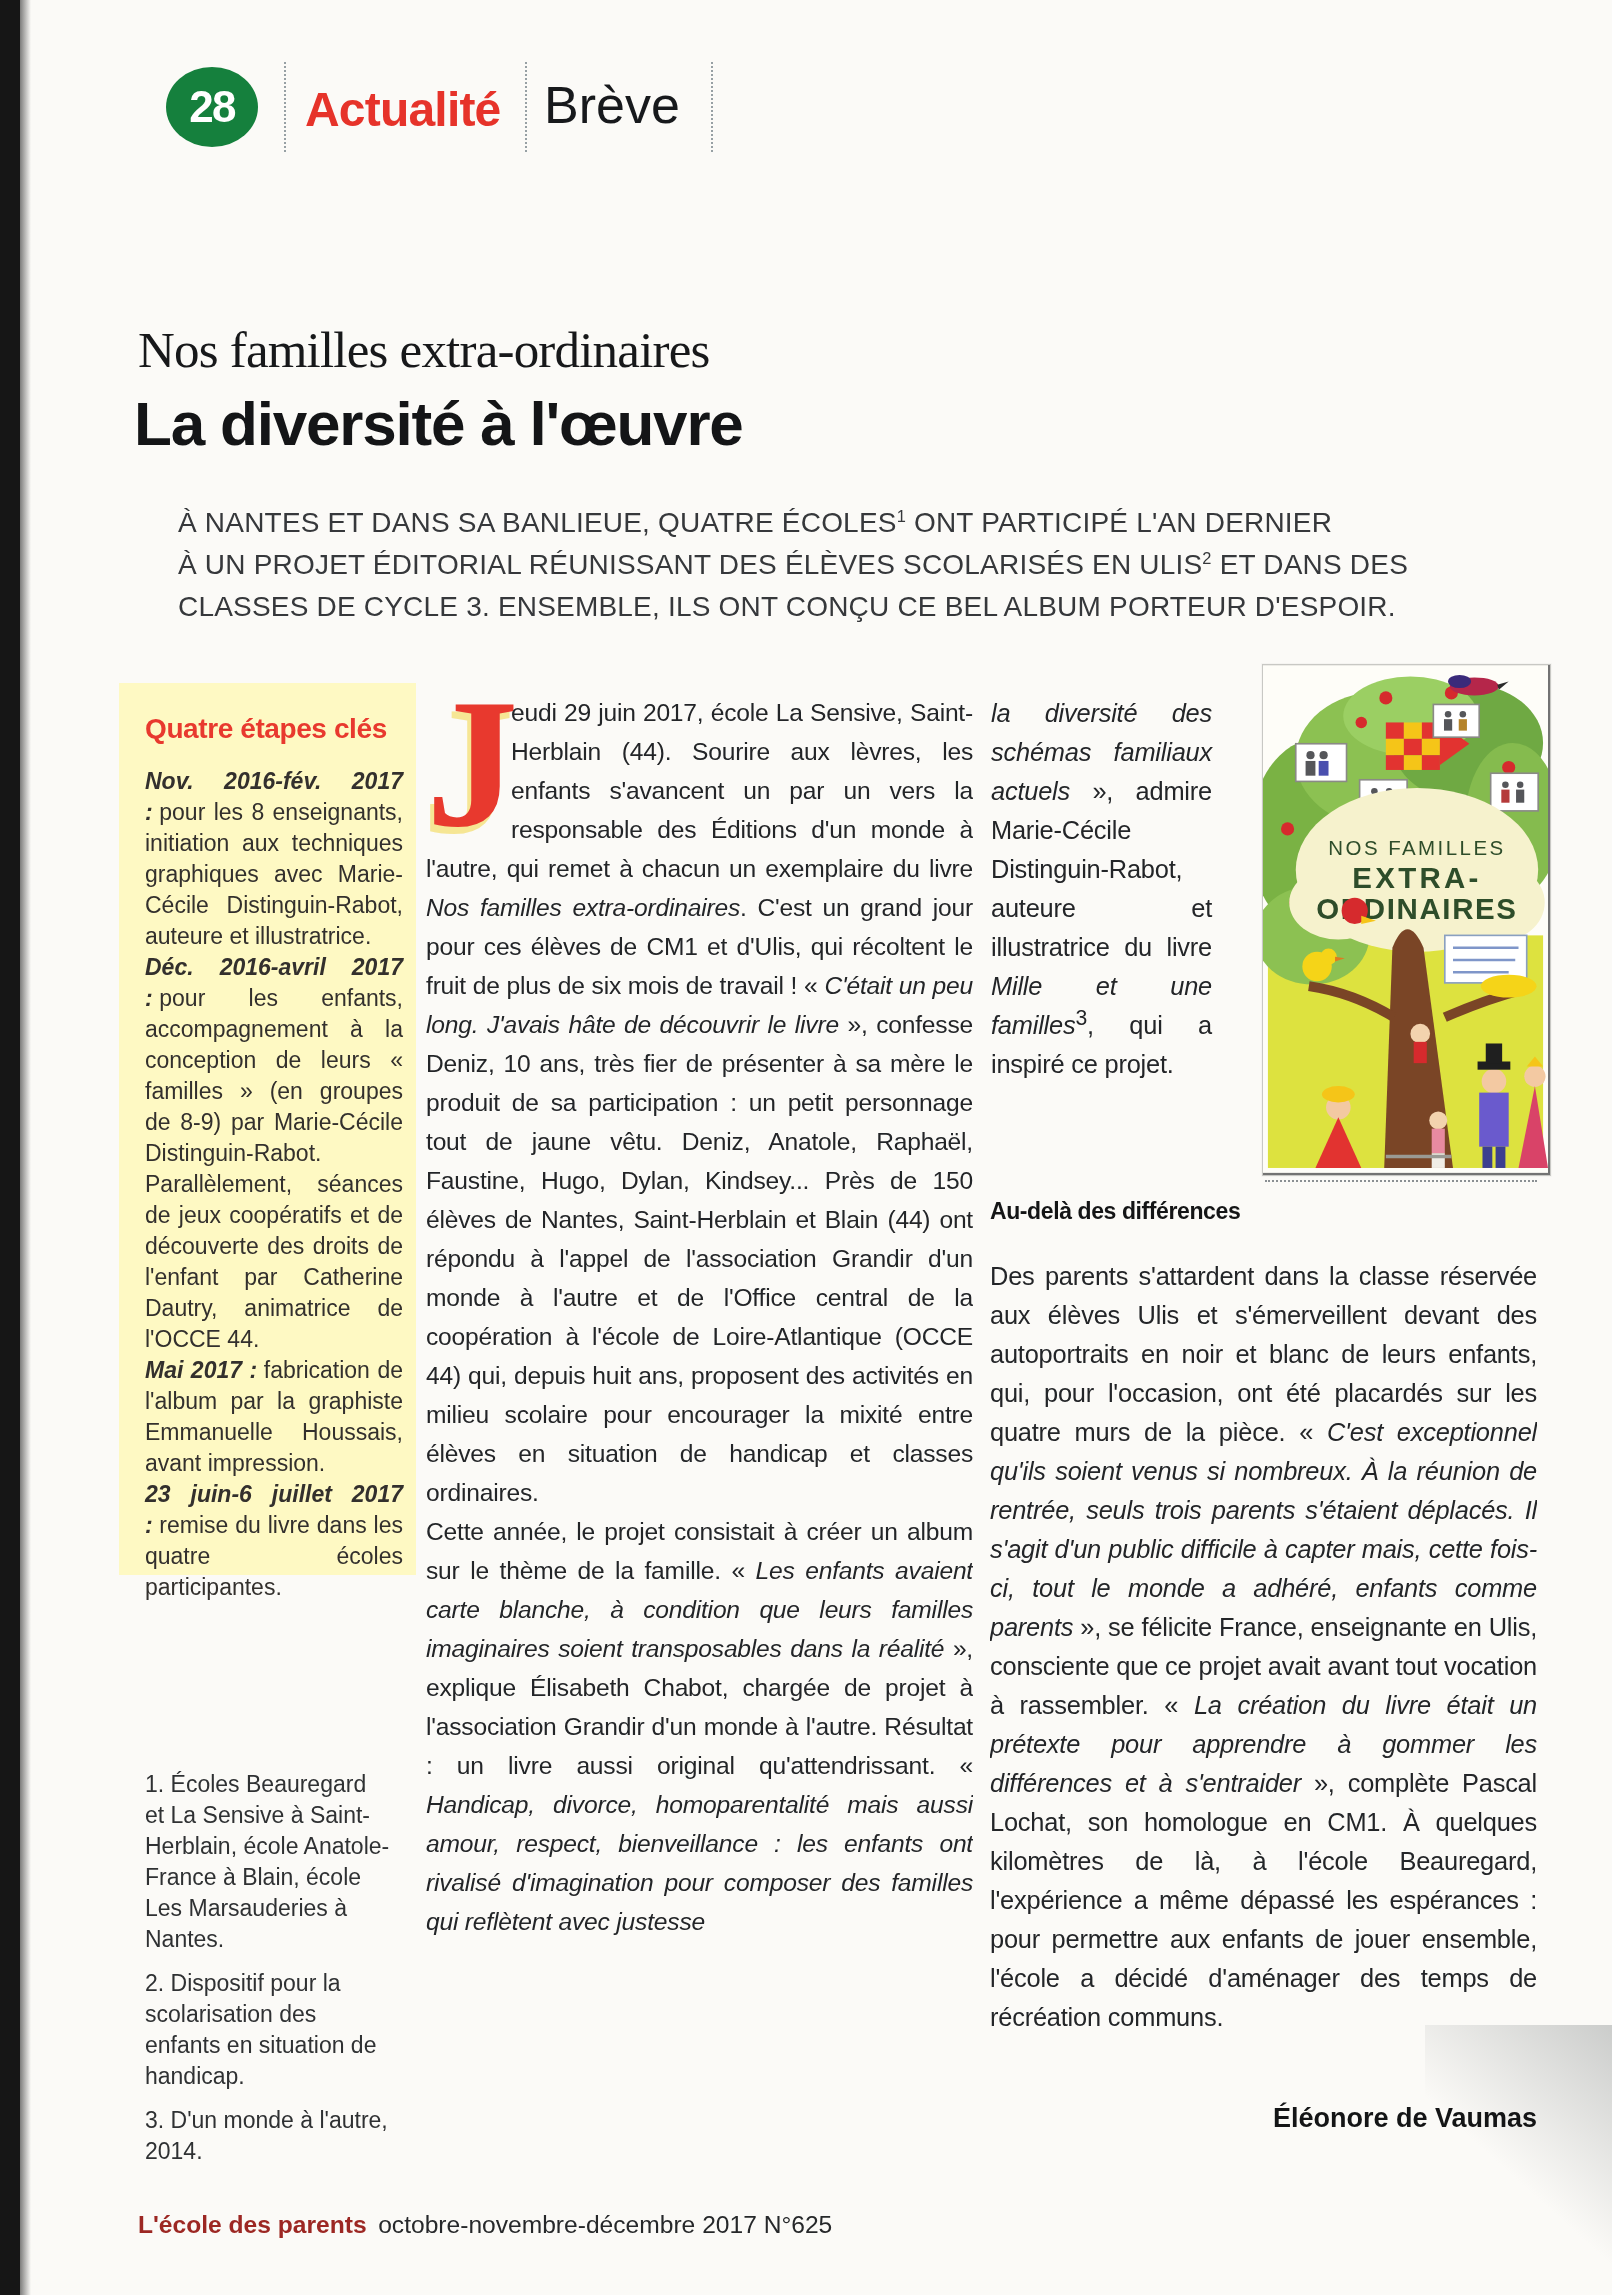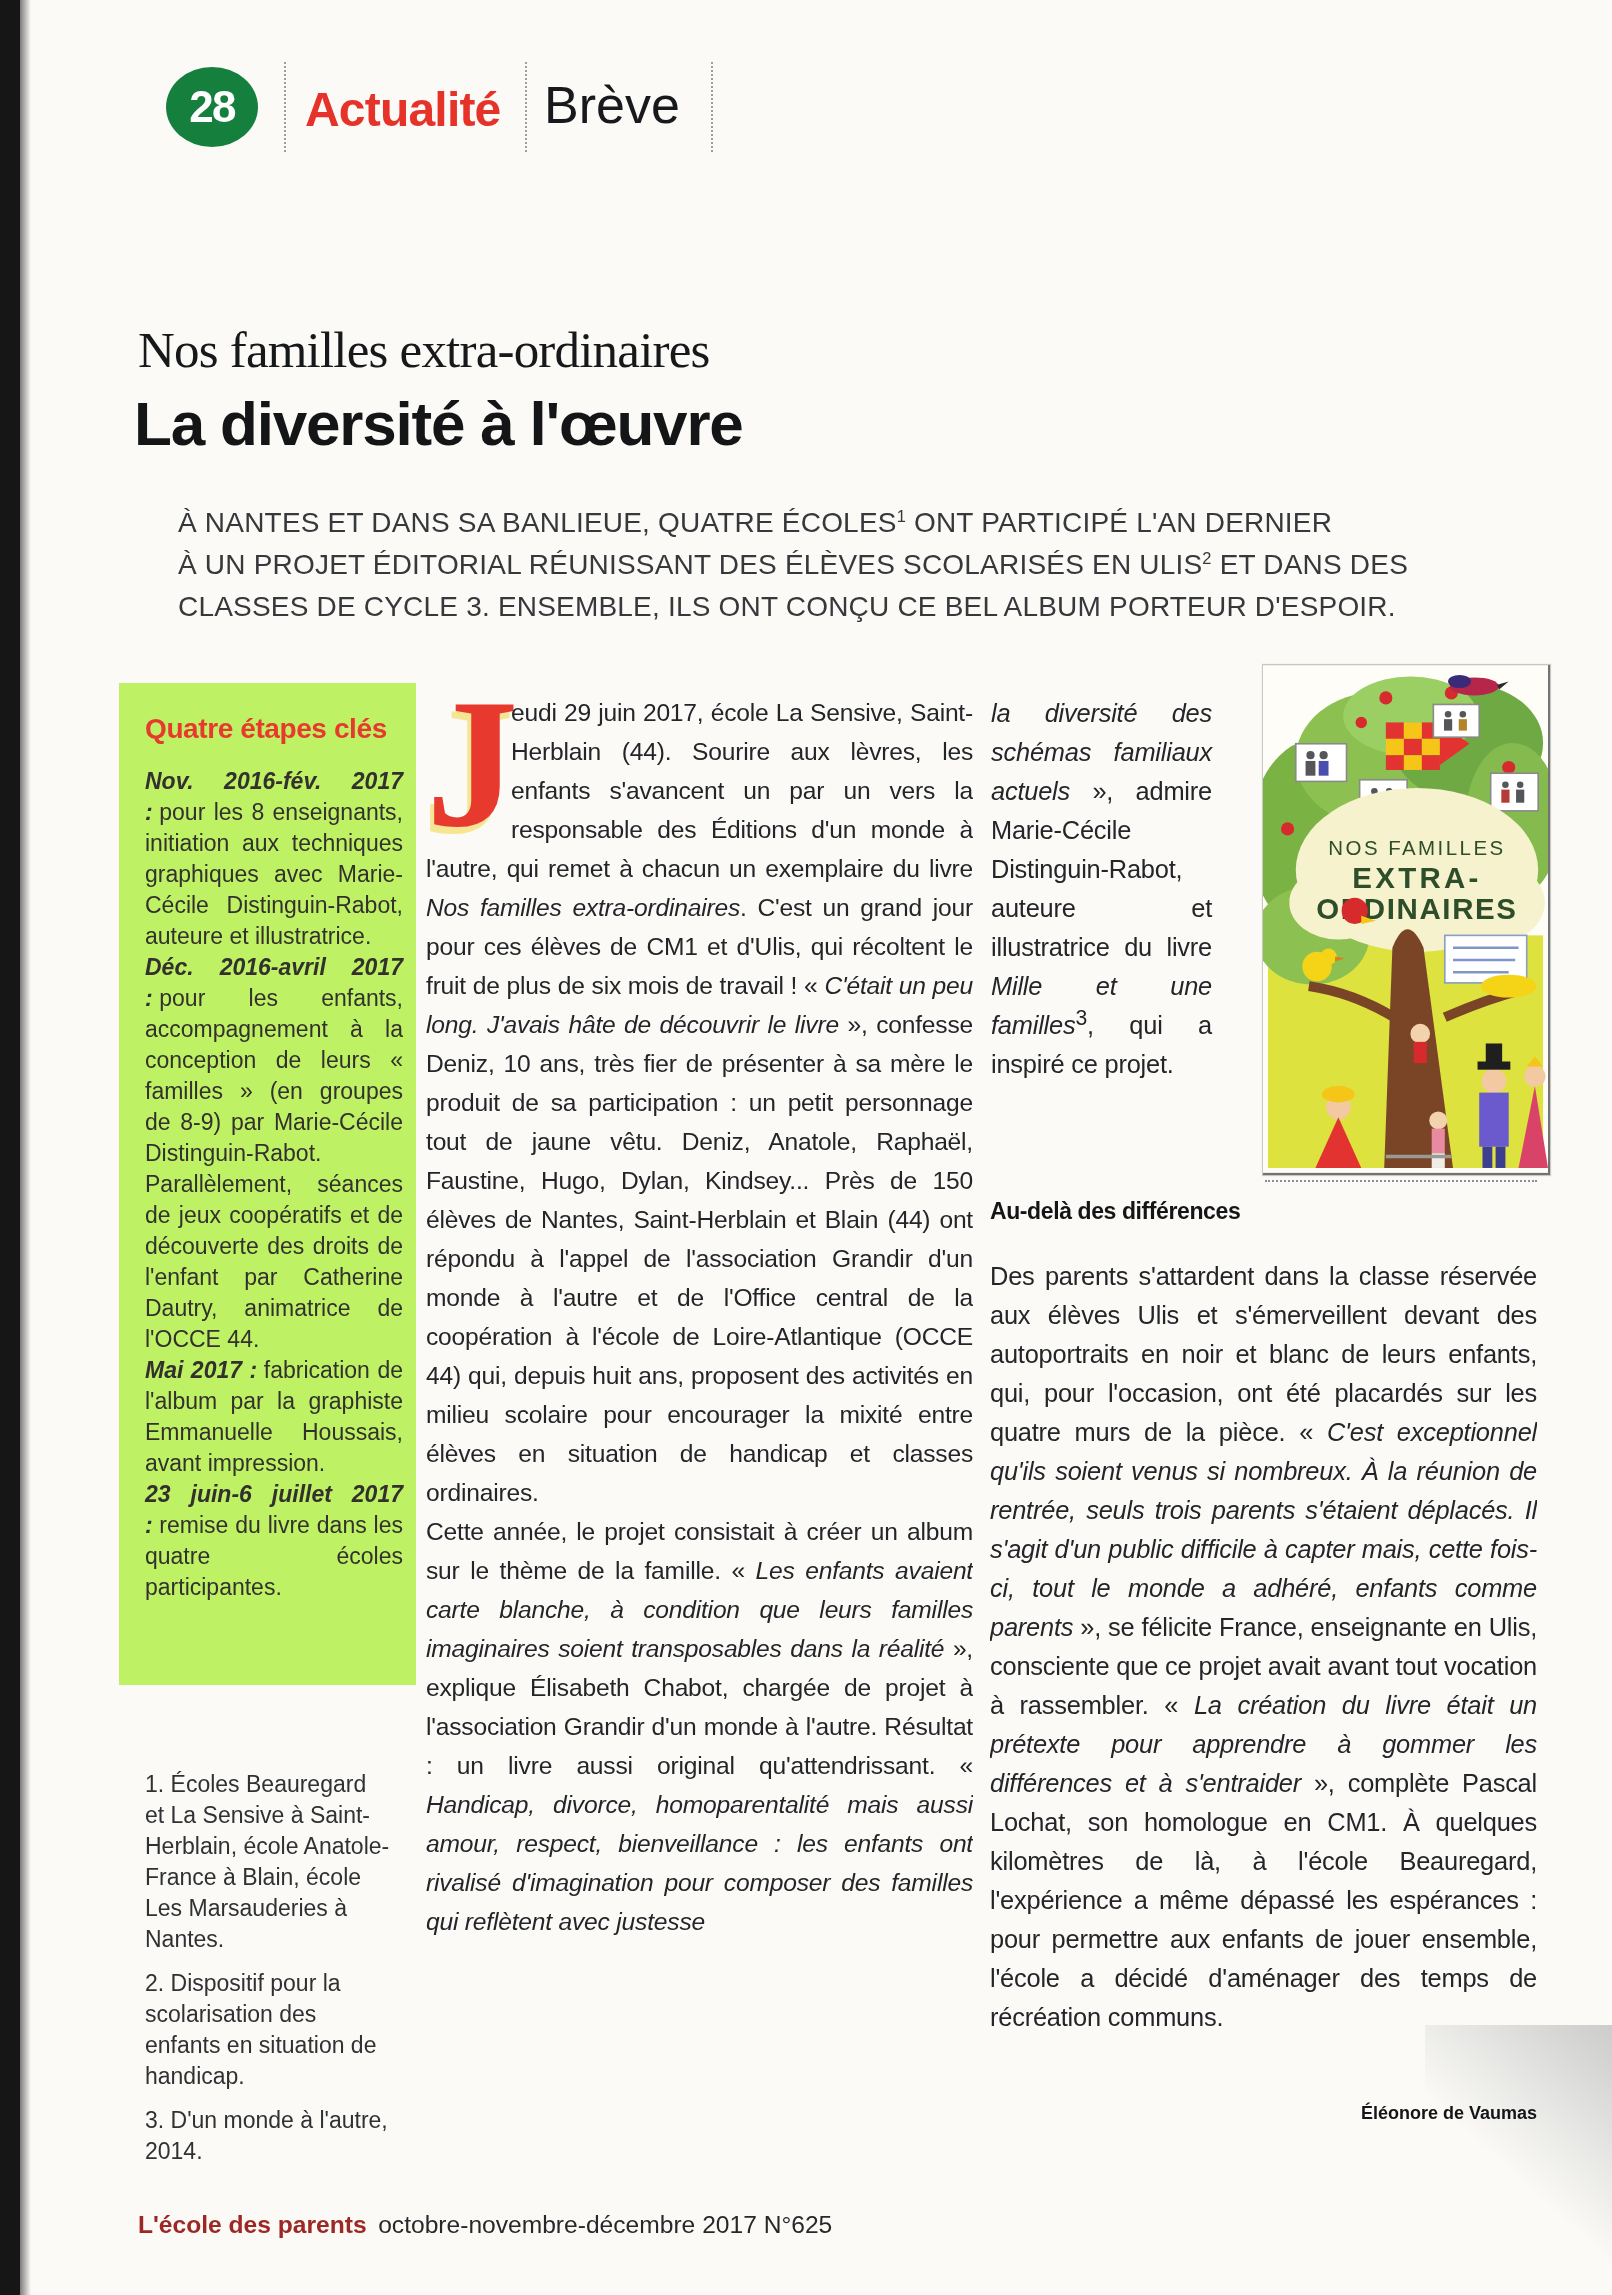--- a/index.html
+++ b/index.html
@@ -29,41 +29,41 @@
   
   .kicker{position:absolute;left:138px;top:321px;font-size:51px;
     font-family:"Liberation Serif", serif;color:#17181a;letter-spacing:-0.8px;}
   .headline{position:absolute;left:134px;top:388px;font-size:62px;font-weight:700;
     color:#141517;letter-spacing:-1.2px;}
   .standfirst{position:absolute;left:138px;top:502px;width:1393px;
     font-size:28px;line-height:42px;color:#36383b;letter-spacing:0.2px;margin-left:40px;}
   .standfirst sup{font-size:16.4px;}
 
   
-  .sidebar{position:absolute;left:119px;top:683px;width:297px;height:1002px;
-    background:#bef264;box-sizing:border-box;padding:29.5px 13px 0 26px;}
+  .sidebar{position:absolute;left:119px;top:683px;width:297px;height:892px;
+    background:#fef9c3;box-sizing:border-box;padding:29.5px 13px 0 26px;}
   .sidebar-title{color:#e8392e;font-size:28px;font-weight:700;margin:0 0 21px 0;letter-spacing:-0.4px;}
   .sb-entry{margin:0;font-size:23px;line-height:31px;color:#33302d;text-align:justify;}
   .sb-lead{font-weight:700;font-style:italic;margin-right:6.6px;}
 
   .footnotes{position:absolute;left:145px;top:1769px;width:246px;font-size:23px;line-height:31px;color:#2f3133;}
   .footnotes p{margin:0 0 13px 0;}
 
   
   .col-center{position:absolute;left:426px;top:693px;width:547px;height:1442px;overflow:hidden;}
   .col-center p{margin:0;font-size:24.6px;line-height:39px;text-align:justify;color:#232528;letter-spacing:-0.2px;}
   .dropcap{float:left;width:85px;height:138px;font-family:"Liberation Serif",serif;font-weight:700;
     font-size:185px;line-height:.76;color:#e8392e;text-shadow:-4.1px 6.6px 0 rgba(244,226,130,.85);}
   .col-right-top{position:absolute;left:990px;top:693px;width:223px;}
   .col-right-top p{margin:1px;font-size:25.4px;line-height:39px;text-align:justify;color:#232528;letter-spacing:-0.2px;}
   .subhead{position:absolute;left:990px;top:1198px;font-size:23px;font-weight:700;color:#141516;letter-spacing:-0.4px;}
   .col-right{position:absolute;left:990px;top:1257px;width:547px;height:869px;overflow:hidden;}
   .col-right p{margin:0;font-size:25.4px;line-height:39px;text-align:justify;color:#232528;letter-spacing:-0.2px;}
   .byline{position:absolute;left:990px;top:2103px;width:547px;text-align:right;
-    font-size:18px;font-weight:700;color:#141516;}
+    font-size:27px;font-weight:700;color:#141516;}
 
   
   .book-cover{position:absolute;left:1262px;top:664px;width:287px;height:510px;
     background:#737373;border:0.8px solid #c8c8c4;box-shadow:0 0 0 0.8px rgba(0,0,0,.03);}
   .cover-rule{position:absolute;left:1265px;top:1180px;width:272px;border-top:2.5px dotted #8a8f93;}
 
   
   .footer{position:absolute;left:138px;top:2211px;font-size:24.6px;}
   .footer .mag{font-weight:700;color:#9c2723;}
   .footer .issue{color:#26282a;margin-left:11.5px;}

